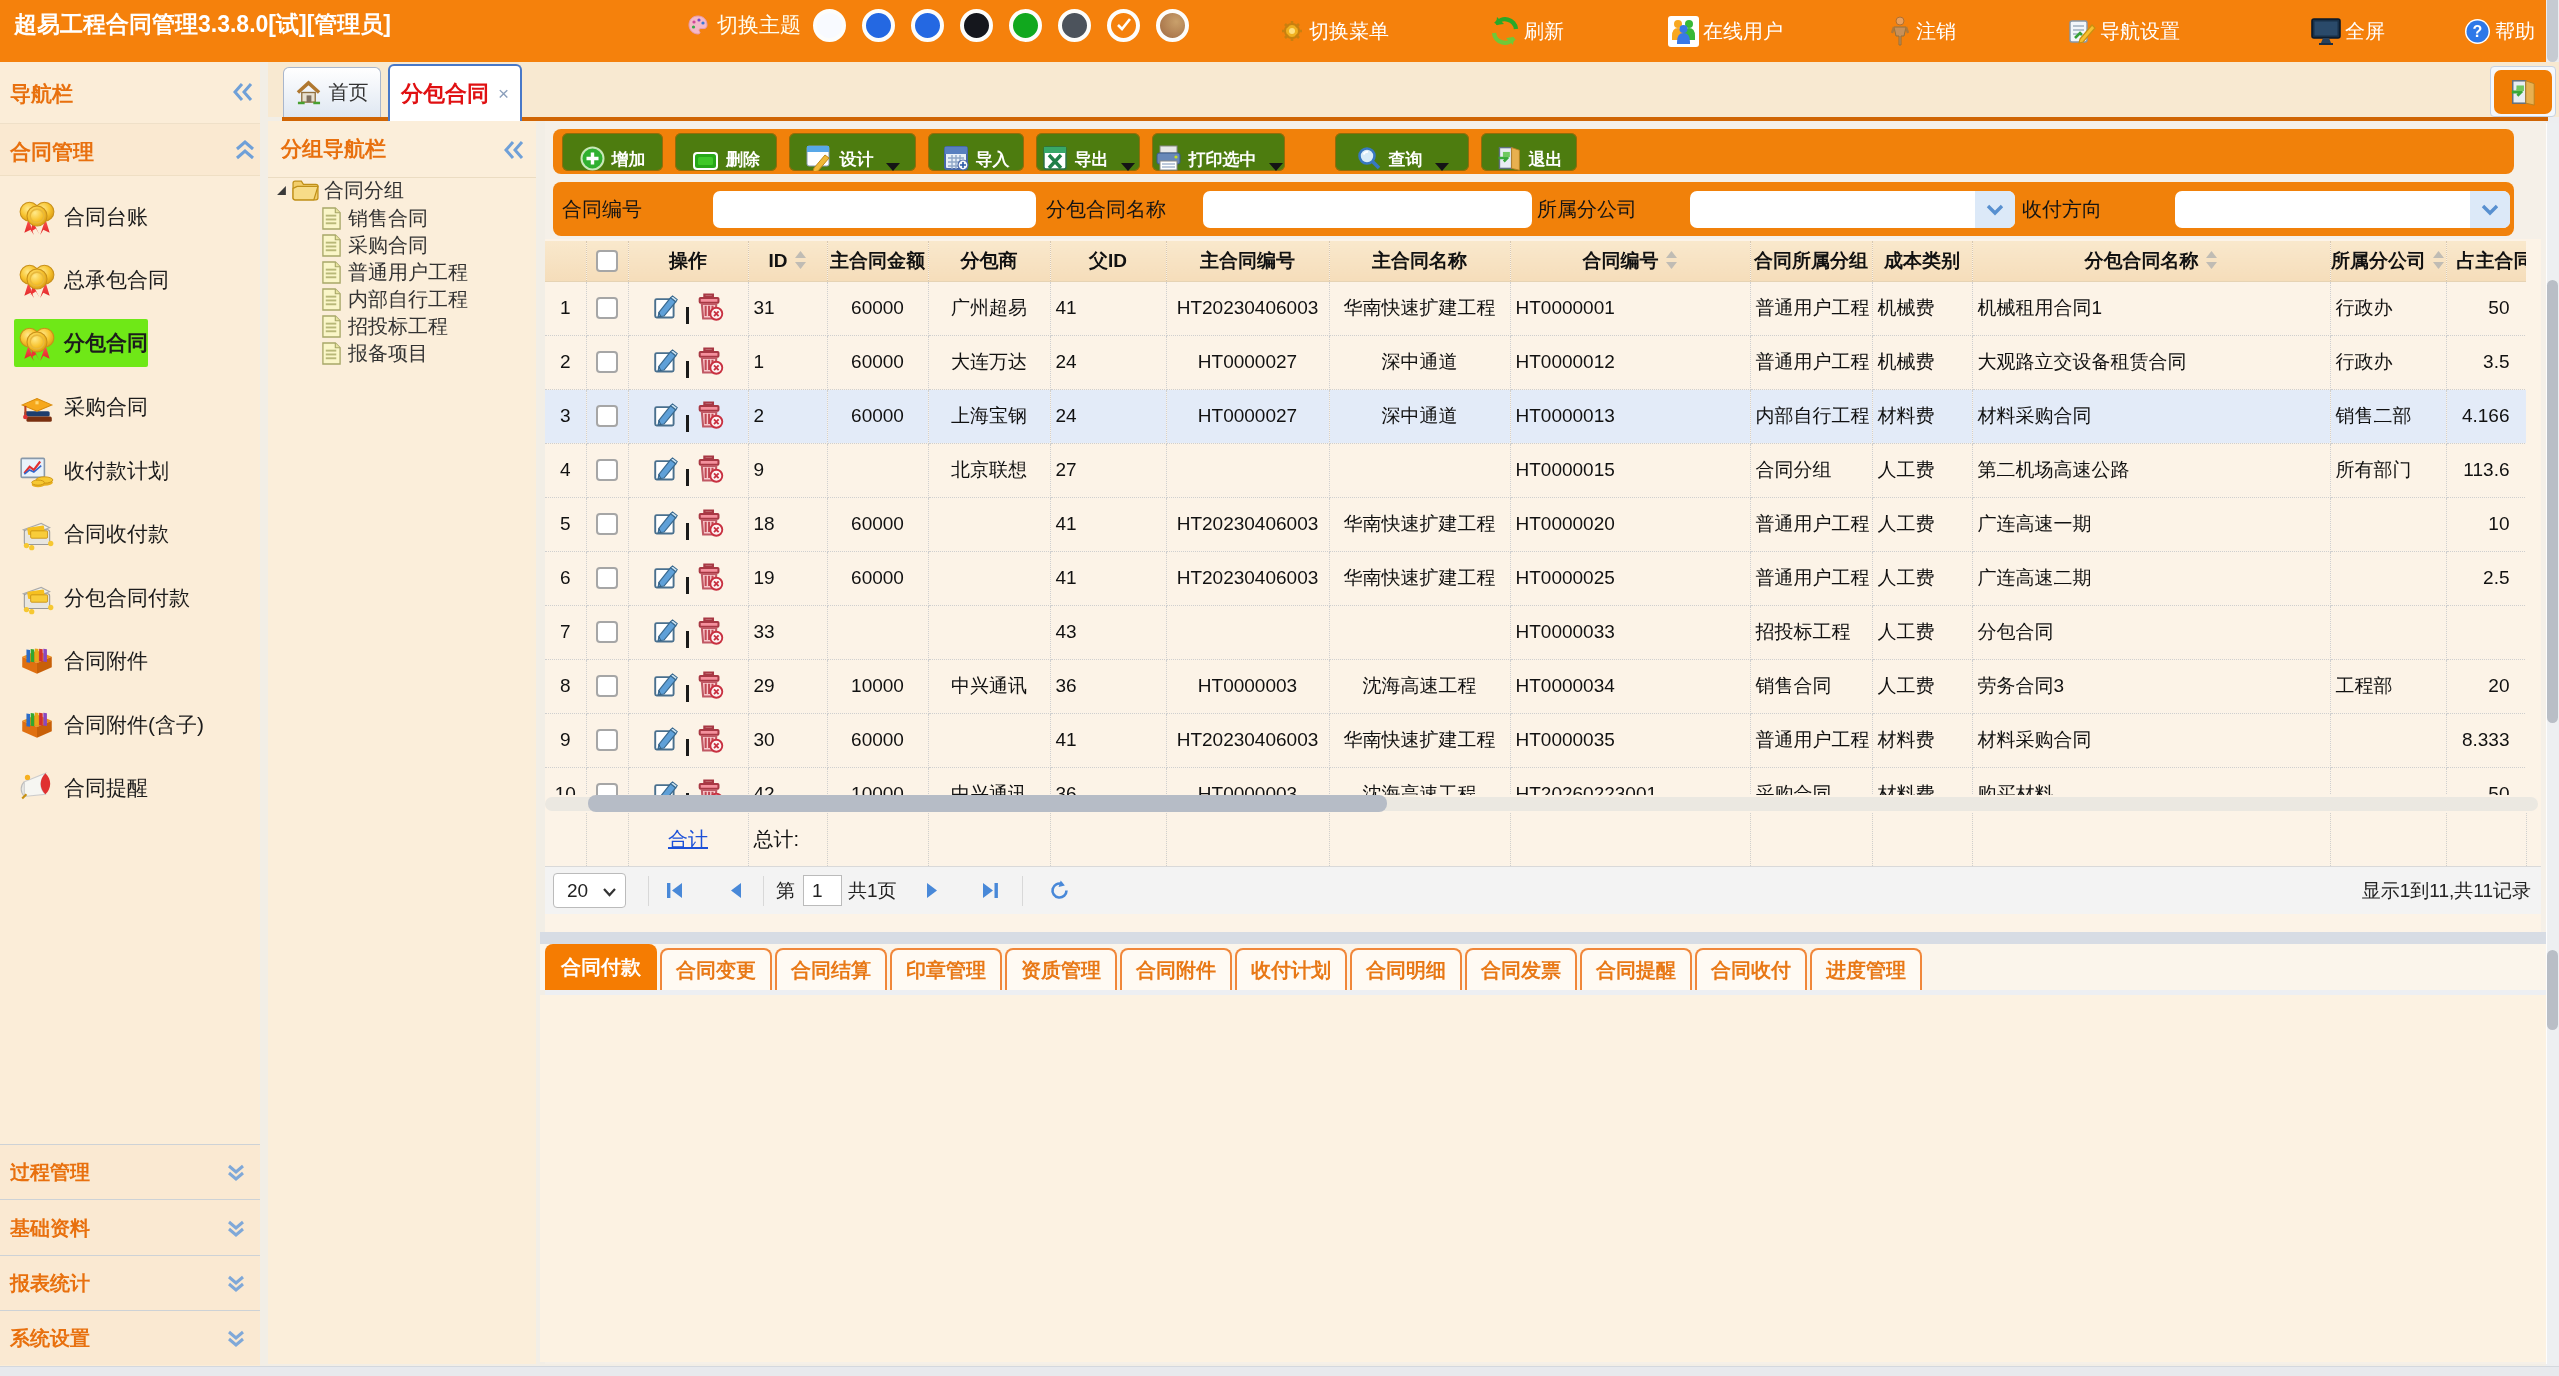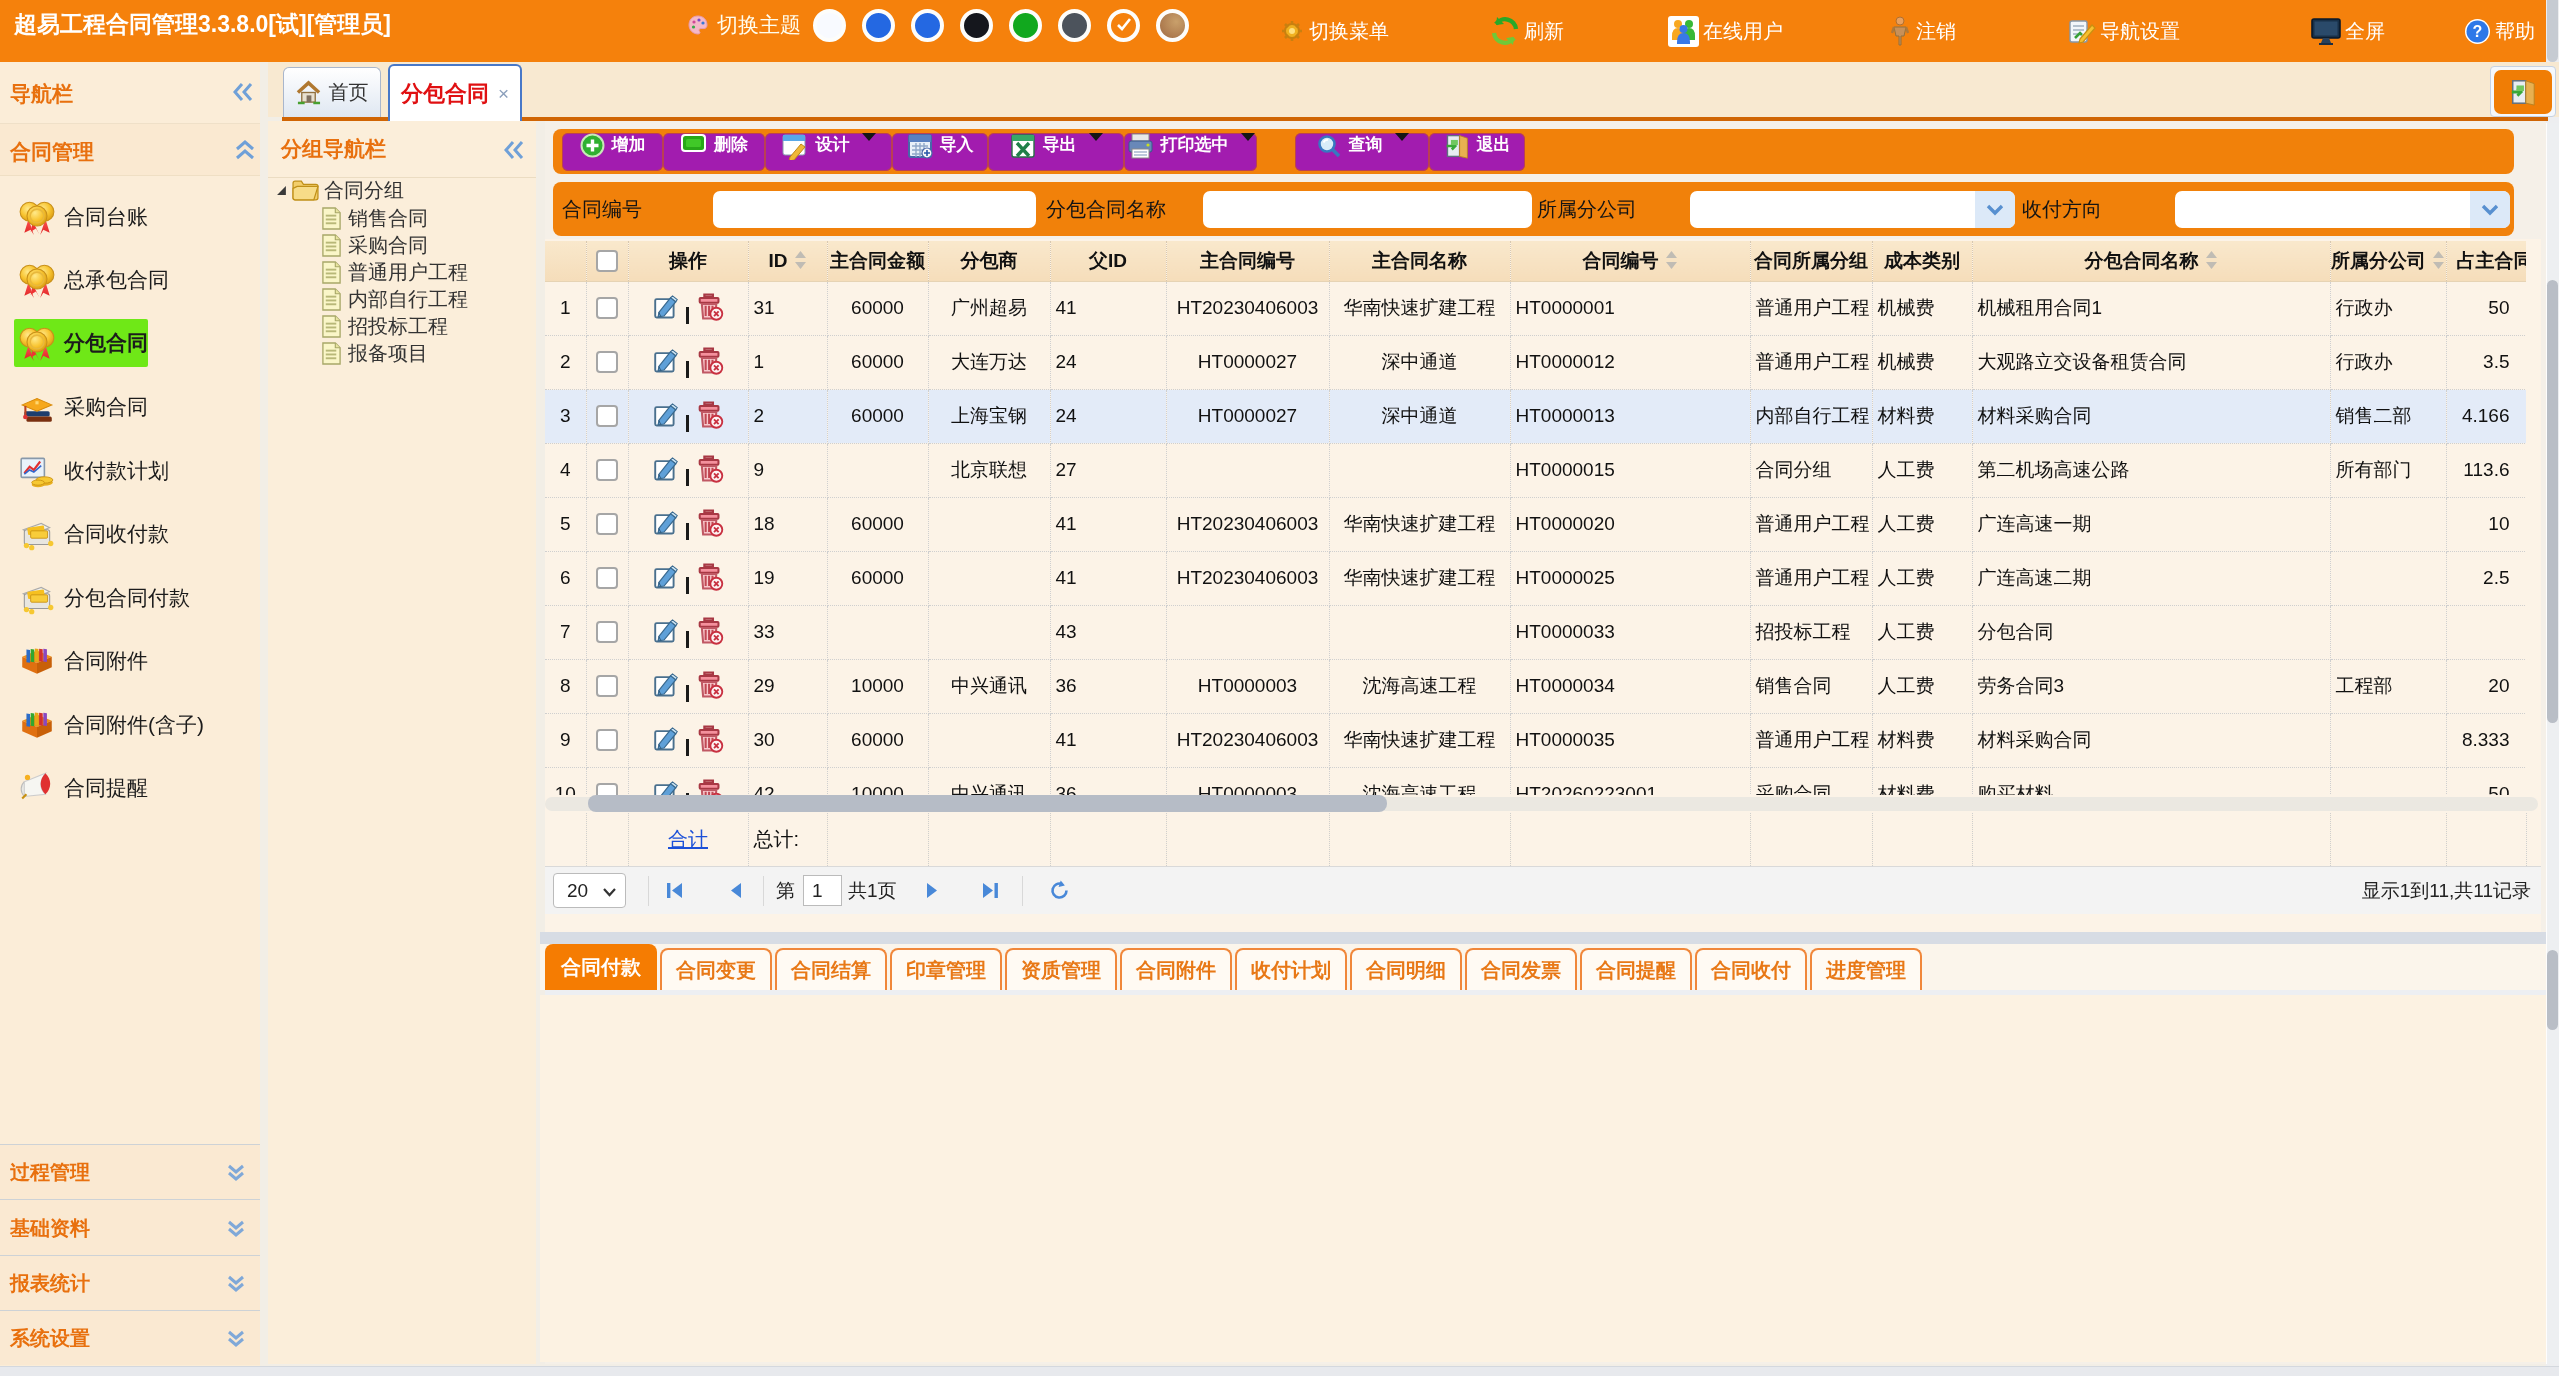--- a/index.html
+++ b/index.html
@@ -40,21 +40,21 @@
 #rbtn{left:2490px;top:66px;width:66px;height:51px;background:#F5F8FC;border:1px solid #C6D2E2;border-radius:4px;}
 #rbtn .ib{position:absolute;left:3px;top:3px;width:58px;height:44px;background:#F07D05;border-radius:7px;display:flex;align-items:center;justify-content:center;}
 
 #gpanel{left:268px;top:121px;width:268px;height:1243px;background:#FBEEDA;}
 #gph{left:281px;top:135px;}
 #gpdiv{left:268px;top:177px;width:268px;height:1px;background:#EBDCC2;}
 .tnode{position:absolute;display:flex;align-items:center;font-size:20px;color:#333;}
 
 #main{left:545px;top:121px;width:2001px;height:1243px;background:#F5F0E8;}
 #toolbar{left:553px;top:129px;width:1961px;height:45px;background:#F1810A;border-radius:8px;display:flex;align-items:center;padding-left:9px;}
-.tbtn{height:38px;background:#a21caf;border-radius:6px;color:#fff;font-weight:bold;font-size:17px;display:flex;align-items:flex-start;justify-content:center;margin-right:0;box-shadow:inset 0 0 0 1px rgba(205,95,5,.55);}
+.tbtn{height:38px;background:#4d7c0f;border-radius:6px;color:#fff;font-weight:bold;font-size:17px;display:flex;align-items:flex-end;justify-content:center;margin-right:12px;box-shadow:inset 0 0 0 1px rgba(205,95,5,.55);}
 .tbtn svg{margin-right:7px;}
 .caret{width:0;height:0;border-left:7px solid transparent;border-right:7px solid transparent;border-top:8px solid #151515;margin-left:12px;}
 #searchbar{left:553px;top:182px;width:1961px;height:54px;background:#F1810A;border-radius:8px;}
 .slabel{position:absolute;top:50%;transform:translateY(-50%);font-size:20px;color:#141414;}
 .sinput{position:absolute;top:9px;height:37px;background:#fff;border-radius:7px;}
 .sselect{position:absolute;top:9px;height:37px;background:#fff;border-radius:7px;overflow:hidden;}
 .sselect .chev{position:absolute;right:0;top:0;width:40px;height:37px;background:#DCE9F8;display:flex;align-items:center;justify-content:center;}
 
 #gridpanel{left:545px;top:239px;width:1996px;height:693px;background:#FCF3E7;}
 #grid{left:545px;top:241px;width:1981px;height:554px;overflow:hidden;}
@@ -450,21 +450,21 @@
  <div class="tbtn" style="width:96px;"><svg width="26" height="26" viewBox="0 0 26 26">
         <rect x="2" y="2" width="22" height="22" rx="2" fill="#E8F0F8" stroke="#4868A8" stroke-width="2"></rect>
         <rect x="2" y="2" width="22" height="7" fill="#5880C0"></rect>
         <g stroke="#90A8C8" stroke-width="1.4">
           <path d="M5 13 L21 13 M5 17 L21 17 M5 21 L21 21"></path>
           <path d="M9 10 L9 24 M13 10 L13 24 M17 10 L17 24"></path>
         </g>
         <circle cx="20" cy="20" r="5" fill="#F8F8F8" stroke="#4868A8" stroke-width="1.2"></circle>
         <path d="M20 17 L20 23 M17 20 L23 20" stroke="#2858A8" stroke-width="1.6"></path>
       </svg>导入</div>
- <div class="tbtn" style="width:136px;"><svg width="26" height="26" viewBox="0 0 26 26">
+ <div class="tbtn" style="width:104px;"><svg width="26" height="26" viewBox="0 0 26 26">
         <rect x="2" y="2" width="22" height="22" rx="2" fill="#fff" stroke="#287048" stroke-width="1.4"></rect>
         <rect x="2" y="2" width="22" height="6" fill="#38A868"></rect>
         <path d="M7 10 L19 23 M19 10 L7 23" stroke="#208048" stroke-width="3.4"></path>
       </svg>导出<span class="caret"></span></div>
  <div class="tbtn" style="width:133px;"><svg width="27" height="26" viewBox="0 0 27 26">
         <rect x="5" y="1" width="17" height="7" fill="#E8E8E8" stroke="#888" stroke-width="1"></rect>
         <rect x="2" y="8" width="23" height="11" rx="2" fill="#6888B8" stroke="#385888" stroke-width="1"></rect>
         <rect x="5" y="16" width="17" height="9" fill="#fff" stroke="#888" stroke-width="1"></rect>
         <path d="M7 19 L20 19 M7 22 L20 22" stroke="#A8B8D0" stroke-width="1.4"></path>
         <circle cx="21" cy="12" r="1.6" fill="#C8E020"></circle>

